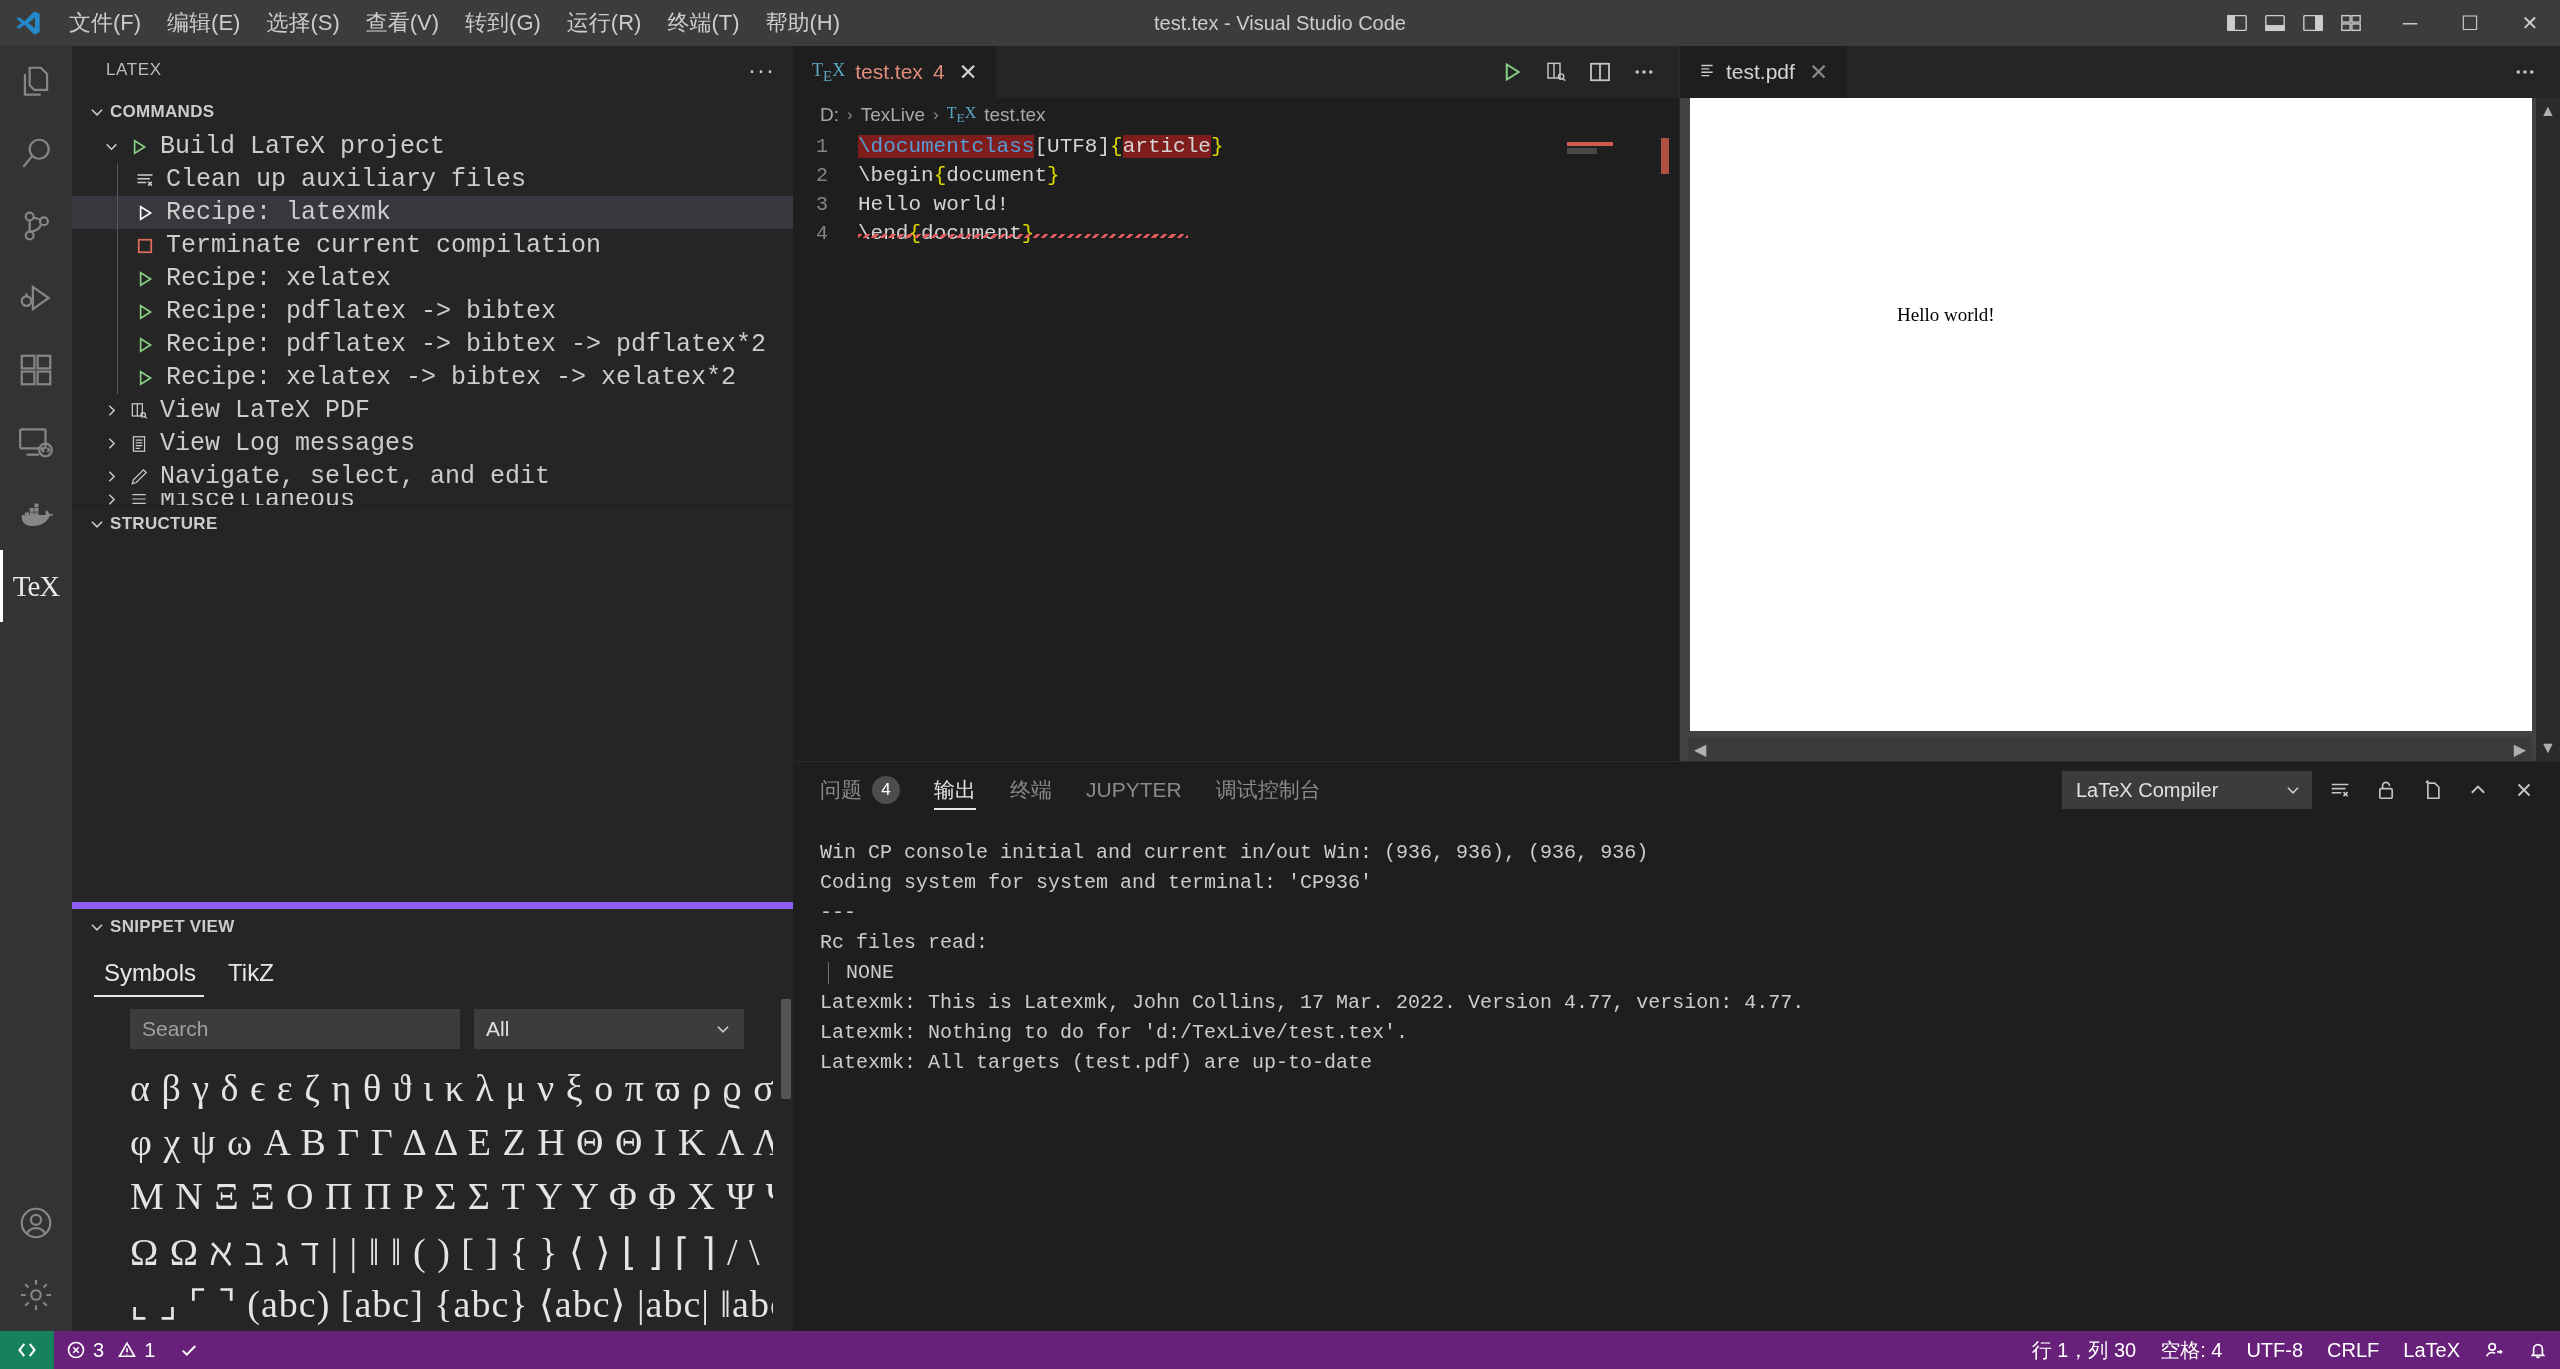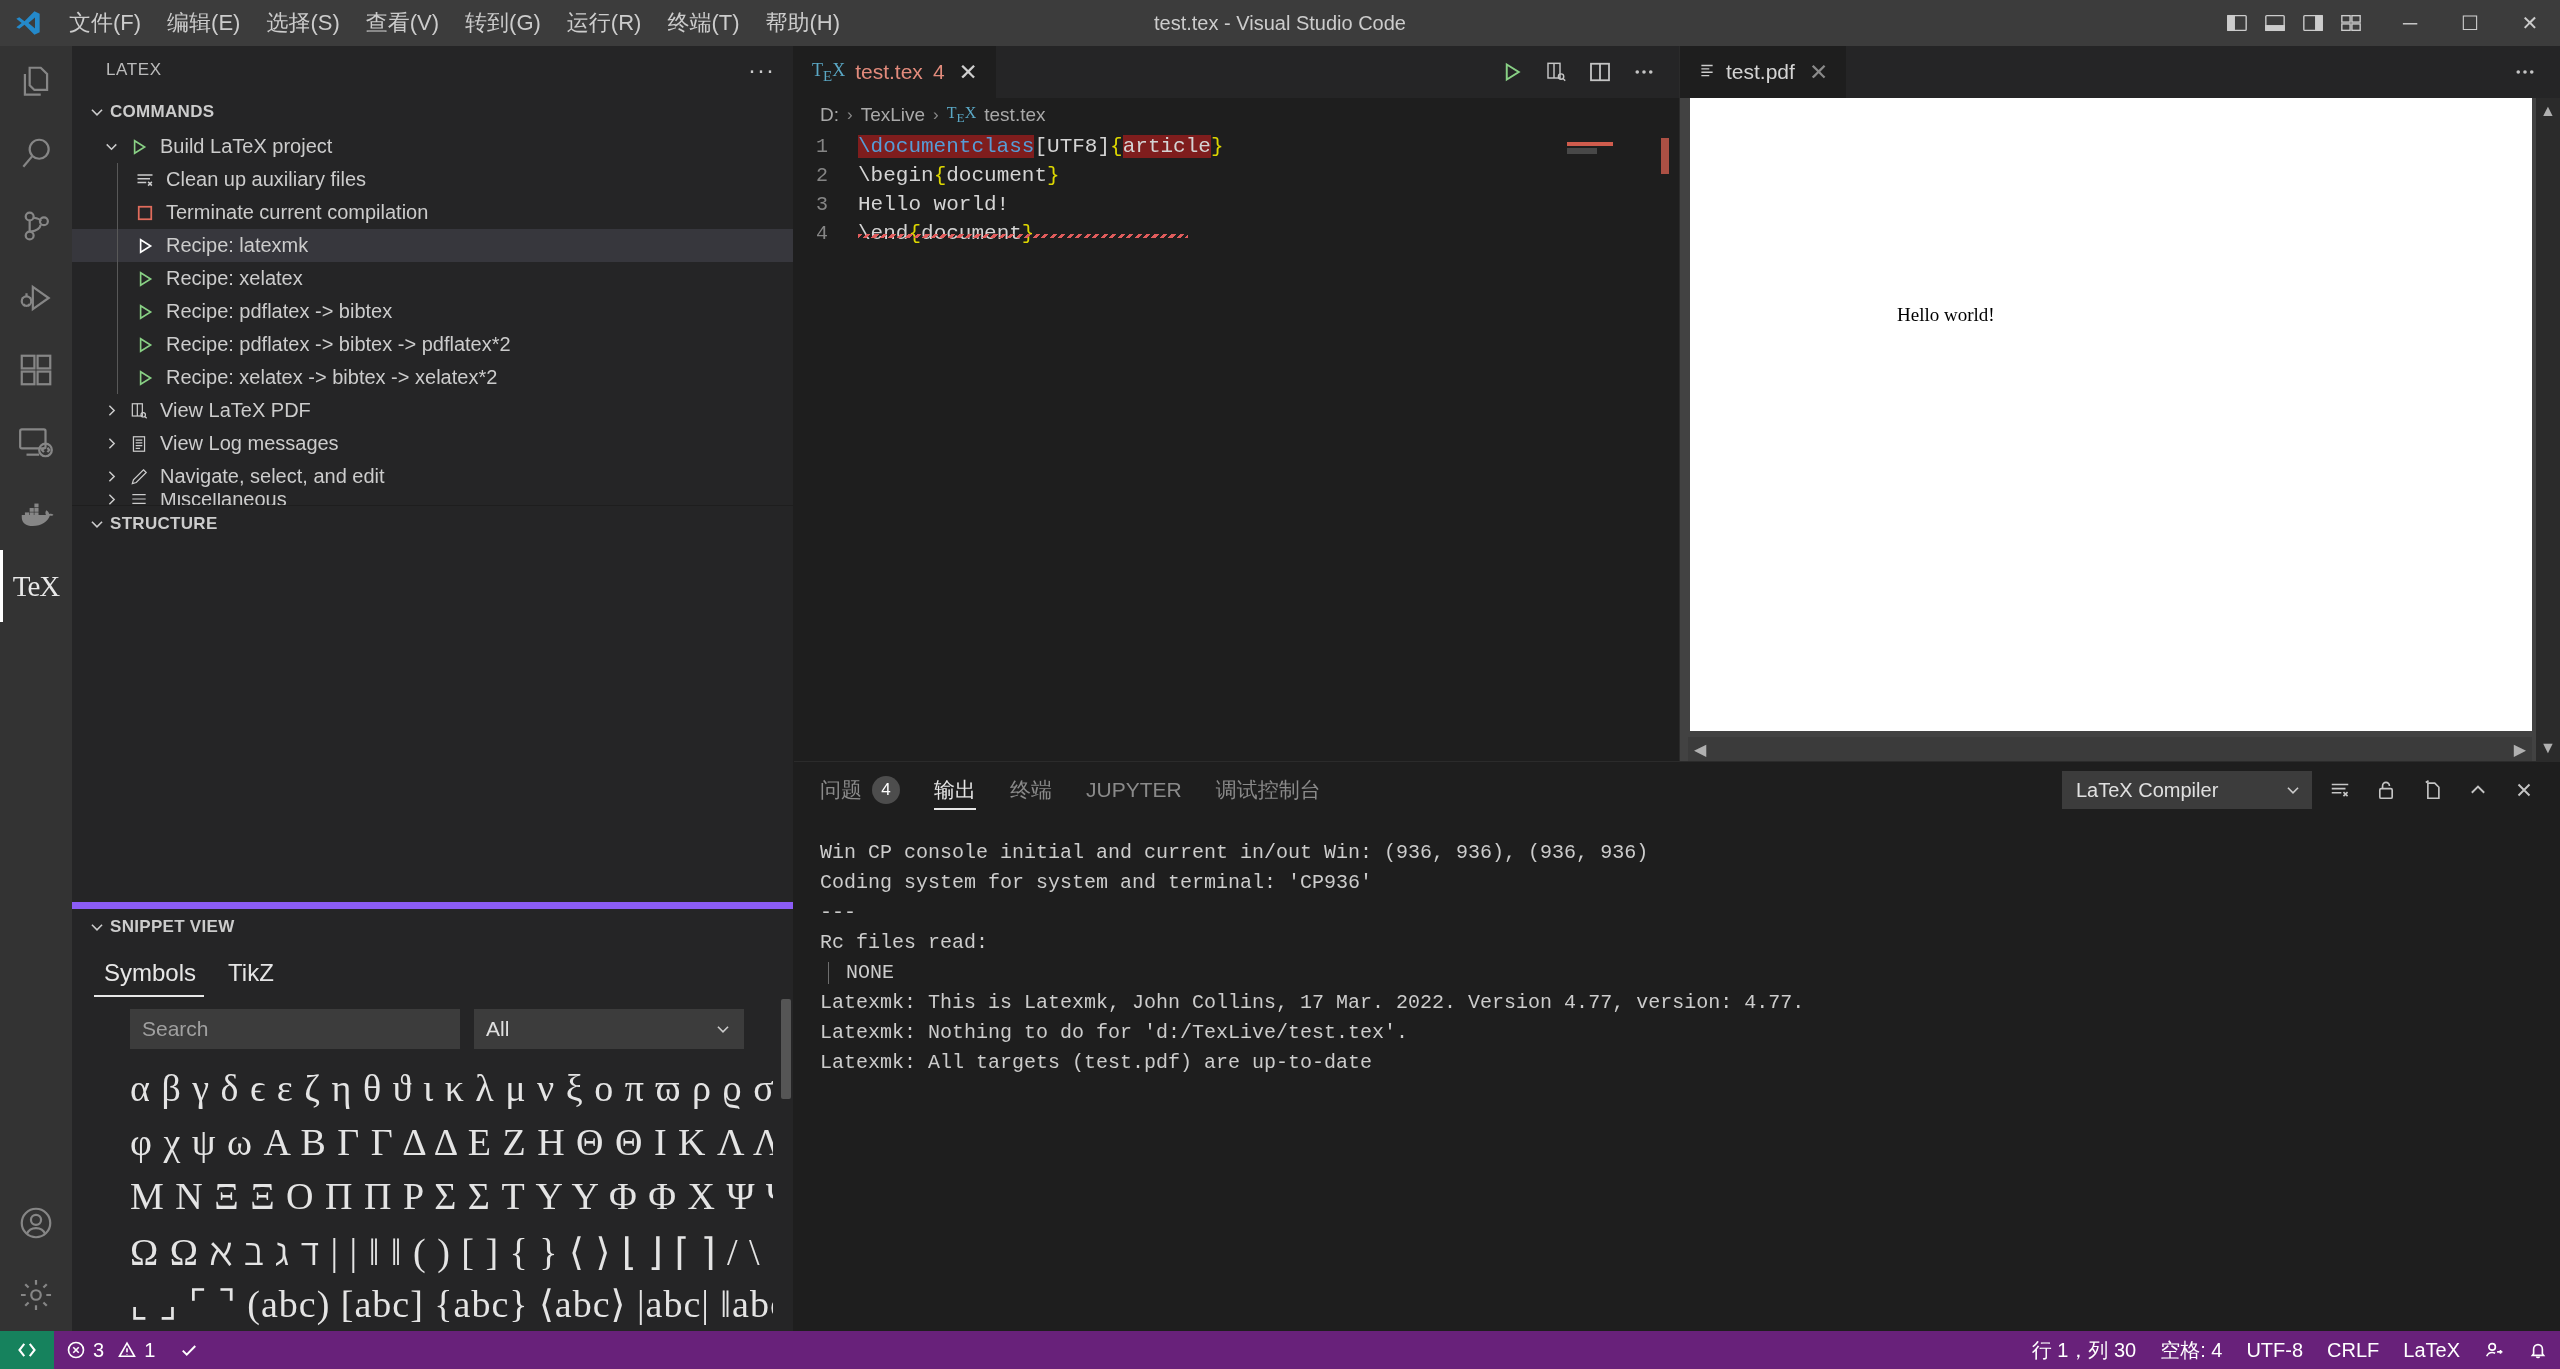--- a/index.html
+++ b/index.html
@@ -65,22 +65,22 @@
   }
   .sb-dots { font-size: 24px; color: #cccccc; letter-spacing: 1px; }
   .section-header {
     height: 36px; display: flex; align-items: center; font-size: 17px; font-weight: bold;
     color: #cccccc; padding-left: 12px; letter-spacing: 0.3px;
   }
   .twisty { width: 26px; display: inline-flex; align-items: center; justify-content: center; color: #cccccc; }
   .twisty svg { width: 18px; height: 18px; }
   .tree { overflow: hidden; }
   .tree-row {
-    height: 33px; display: flex; align-items: center; font-size: 20px; color: #cccccc;
-    padding-right: 8px; white-space: nowrap; position: relative;
+    height: 33px; display: flex; align-items: center; font-size: 25px; color: #cccccc;
+    padding-right: 8px; white-space: nowrap; position: relative; font-family: Liberation Mono, monospace;
   }
   .tree-row.selected { background: #37373d; }
   .indent { flex: 0 0 auto; }
   .row-twisty { width: 26px; display: flex; align-items: center; justify-content: center; color: #cccccc; }
   .row-twisty svg { width: 17px; height: 17px; }
   .row-icon { width: 30px; display: flex; align-items: center; justify-content: center; margin-right: 6px; }
   .row-icon svg { width: 20px; height: 20px; }
   .guide { position: absolute; left: 45px; top: 0; bottom: 0; width: 1px; background: #585858; }
 
   .structure-area { flex: 1 1 auto; min-height: 0; background: #252526; }
@@ -394,40 +394,40 @@
           <span class="indent" style="width:58px"></span>
           <span class="row-icon">
             <svg viewBox="0 0 16 16" fill="none" stroke="#cccccc" stroke-width="1.2">
                 <path d="M2 4h12M2 7h10M2 10h7"></path>
                 <path d="M10.5 9.5l3 3M13.5 9.5l-3 3"></path>
               </svg>
           </span>
           <span>Clean up auxiliary files</span>
         </div>
 
-        <div class="tree-row">
-          <span class="guide"></span>
-          <span class="indent" style="width:58px"></span>
-          <span class="row-icon">
-            <svg viewBox="0 0 16 16" fill="none" stroke="#e06c5c" stroke-width="1.4">
-                <rect x="3" y="3" width="10" height="10"></rect>
-              </svg>
-          </span>
-          <span>Terminate current compilation</span>
-        </div>
-
         <div class="tree-row selected">
           <span class="guide"></span>
           <span class="indent" style="width:58px"></span>
           <span class="row-icon">
             <svg viewBox="0 0 16 16" fill="none" stroke="#ffffff" stroke-width="1.3">
                 <path d="M4.5 3l8 5-8 5V3z"></path>
               </svg>
           </span>
           <span>Recipe: latexmk</span>
+        </div>
+
+        <div class="tree-row">
+          <span class="guide"></span>
+          <span class="indent" style="width:58px"></span>
+          <span class="row-icon">
+            <svg viewBox="0 0 16 16" fill="none" stroke="#e06c5c" stroke-width="1.4">
+                <rect x="3" y="3" width="10" height="10"></rect>
+              </svg>
+          </span>
+          <span>Terminate current compilation</span>
         </div>
 
         <div class="tree-row">
           <span class="guide"></span>
           <span class="indent" style="width:58px"></span>
           <span class="row-icon">
             <svg viewBox="0 0 16 16" fill="none" stroke="#89d185" stroke-width="1.3">
                 <path d="M4.5 3l8 5-8 5V3z"></path>
               </svg>
           </span>

